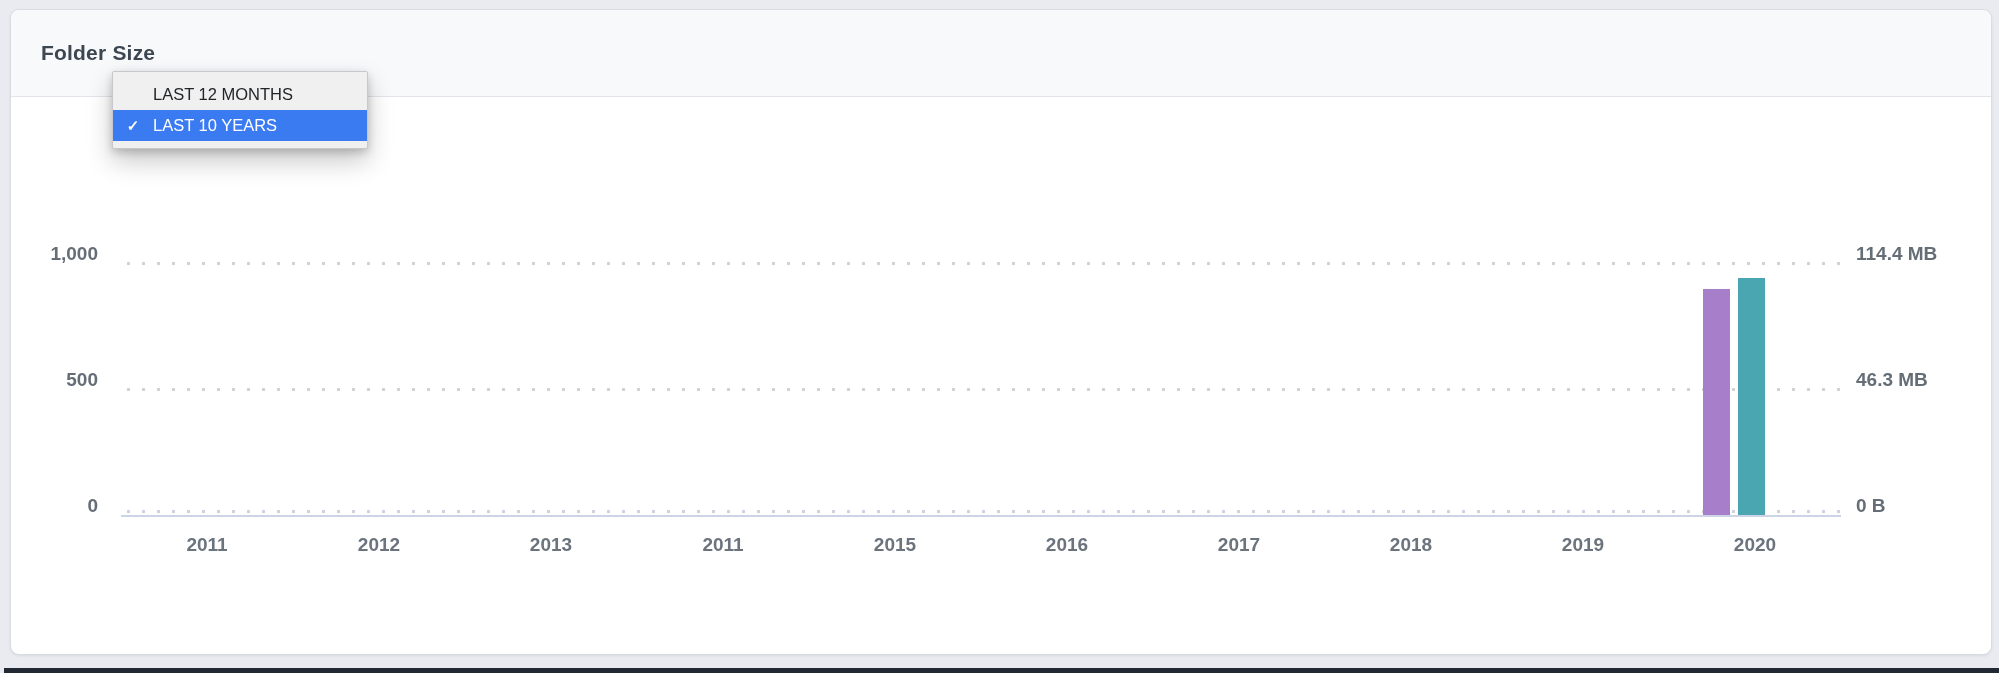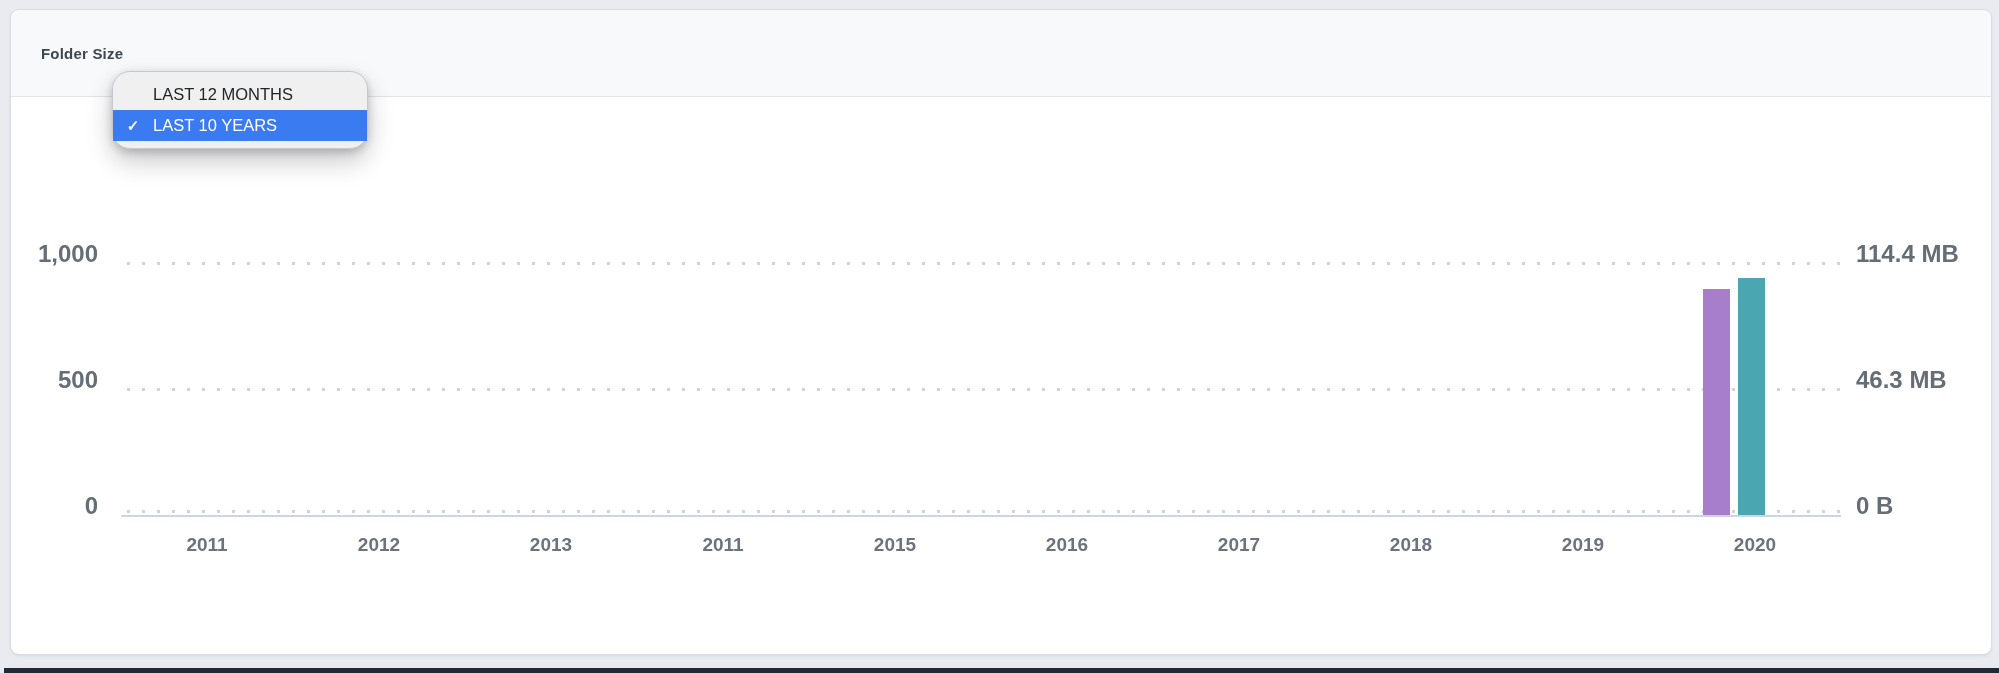--- a/index.html
+++ b/index.html
@@ -2,21 +2,21 @@
 <html><head>
 <meta charset="utf-8">
 <style>
   html,body{margin:0;padding:0;background:#e9ebf1;}
   .page{position:relative;width:1999px;height:673px;background:#e9ebf1;
         font-family:"Liberation Sans",sans-serif;overflow:hidden;}
   .card{position:absolute;left:10px;top:9px;width:1980px;height:644px;background:#ffffff;
         border:1px solid #d9dde3;border-radius:9px;box-shadow:0 1px 3px rgba(31,38,50,.08);}
   .card-header{height:87px;background:#f8f9fb;border-bottom:1px solid #e1e4e9;
         border-radius:9px 9px 0 0;display:flex;align-items:center;padding-left:30px;box-sizing:border-box;}
-  .card-title{font-size:15px;font-weight:bold;color:#3d4751;margin:0;letter-spacing:.2px;}
+  .card-title{font-size:21px;font-weight:bold;color:#3d4751;margin:0;letter-spacing:.2px;}
   .period-row{height:64px;border-bottom:1px solid #e1e4e9;display:flex;align-items:center;
         padding-left:30px;box-sizing:border-box;background:#fff;}
   .period-label{font-size:13px;font-weight:bold;letter-spacing:.8px;color:#4d565f;}
 
   
   .legend{position:absolute;left:110px;top:204px;width:1720px;display:flex;
         justify-content:center;align-items:center;gap:66px;}
   .legend-item{display:flex;align-items:center;gap:12px;cursor:pointer;}
   .legend-dot{width:22px;height:22px;border-radius:50%;}
   .legend-text{font-size:20px;font-weight:bold;color:#2f353b;}
@@ -26,30 +26,30 @@
         background-image:radial-gradient(circle,#d2d2d2 1.6px,transparent 1.8px);
         background-size:15px 5px;background-repeat:repeat-x;}
   .g-top{top:-2px;}
   .g-mid{top:124px;}
   .g-zero{bottom:1px;background-image:radial-gradient(circle,#ccd2de 1.6px,transparent 1.8px);}
   .baseline{position:absolute;left:0;right:0;bottom:-2px;height:2px;background:#ccd4e6;}
   .bar{position:absolute;bottom:0;width:27px;}
 
   .ticks-left{position:absolute;left:0;top:0;width:87px;height:644px;}
   .ticks-right{position:absolute;left:1845px;top:0;width:130px;height:644px;}
-  .tick{position:absolute;font-size:24px;font-weight:bold;color:#656d77;line-height:20px;white-space:nowrap;}
+  .tick{position:absolute;font-size:19px;font-weight:bold;color:#656d77;line-height:20px;white-space:nowrap;}
   .ticks-left .tick{right:0;text-align:right;}
   .t0{top:234px;} .t1{top:360px;} .t2{top:486px;}
 
   .x-labels{position:absolute;left:110px;top:524px;width:1720px;display:flex;}
   .x-label{flex:1;text-align:center;font-size:19px;font-weight:bold;color:#6b737d;}
 
   
   .dropdown{position:absolute;left:112px;top:71px;width:256px;background:#f0f0f1;
-        border:1px solid #c8c8cc;border-radius:18px;padding:7px 0;box-sizing:border-box;
+        border:1px solid #c8c8cc;border-radius:2px;padding:7px 0;box-sizing:border-box;
         box-shadow:0 3px 8px rgba(0,0,0,.18),0 12px 26px rgba(0,0,0,.22);z-index:10;}
   .dd-row{height:31px;display:flex;align-items:center;font-size:16.5px;color:#222528;cursor:default;}
   .dd-check{width:40px;text-align:center;font-weight:bold;font-size:15px;flex:0 0 40px;}
   .dd-row.selected{background:#3a7bf2;color:#ffffff;}
 
   .bottom-bar{position:absolute;left:4px;right:0;bottom:0;height:5px;background:#232932;}
 </style>
 </head>
 <body>
 

